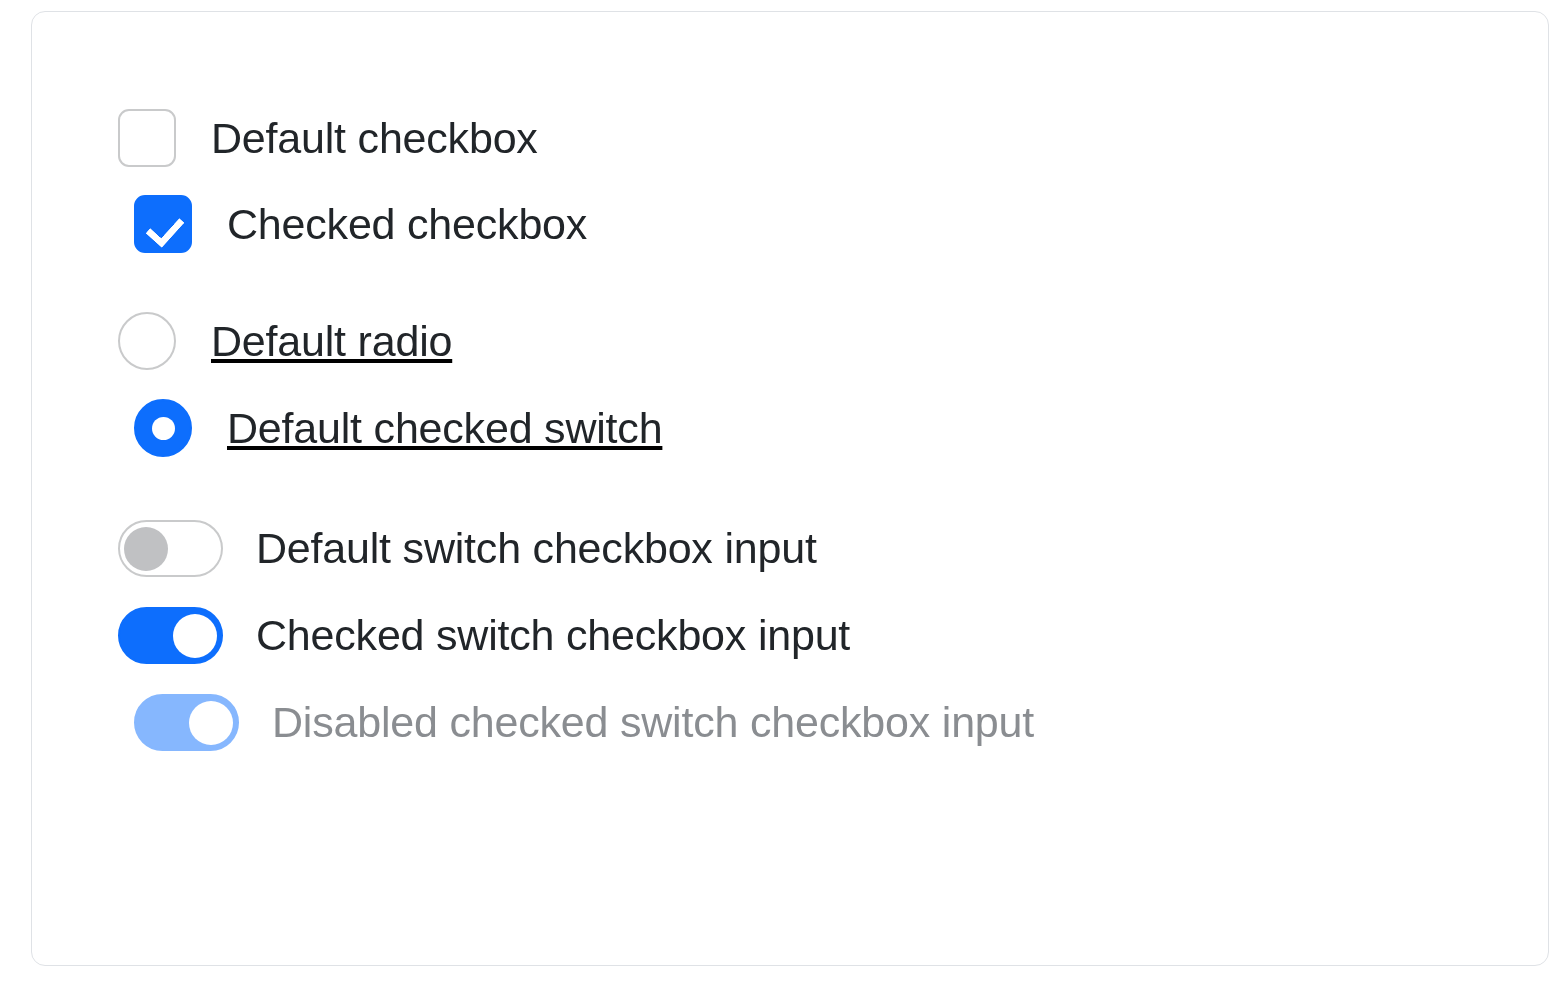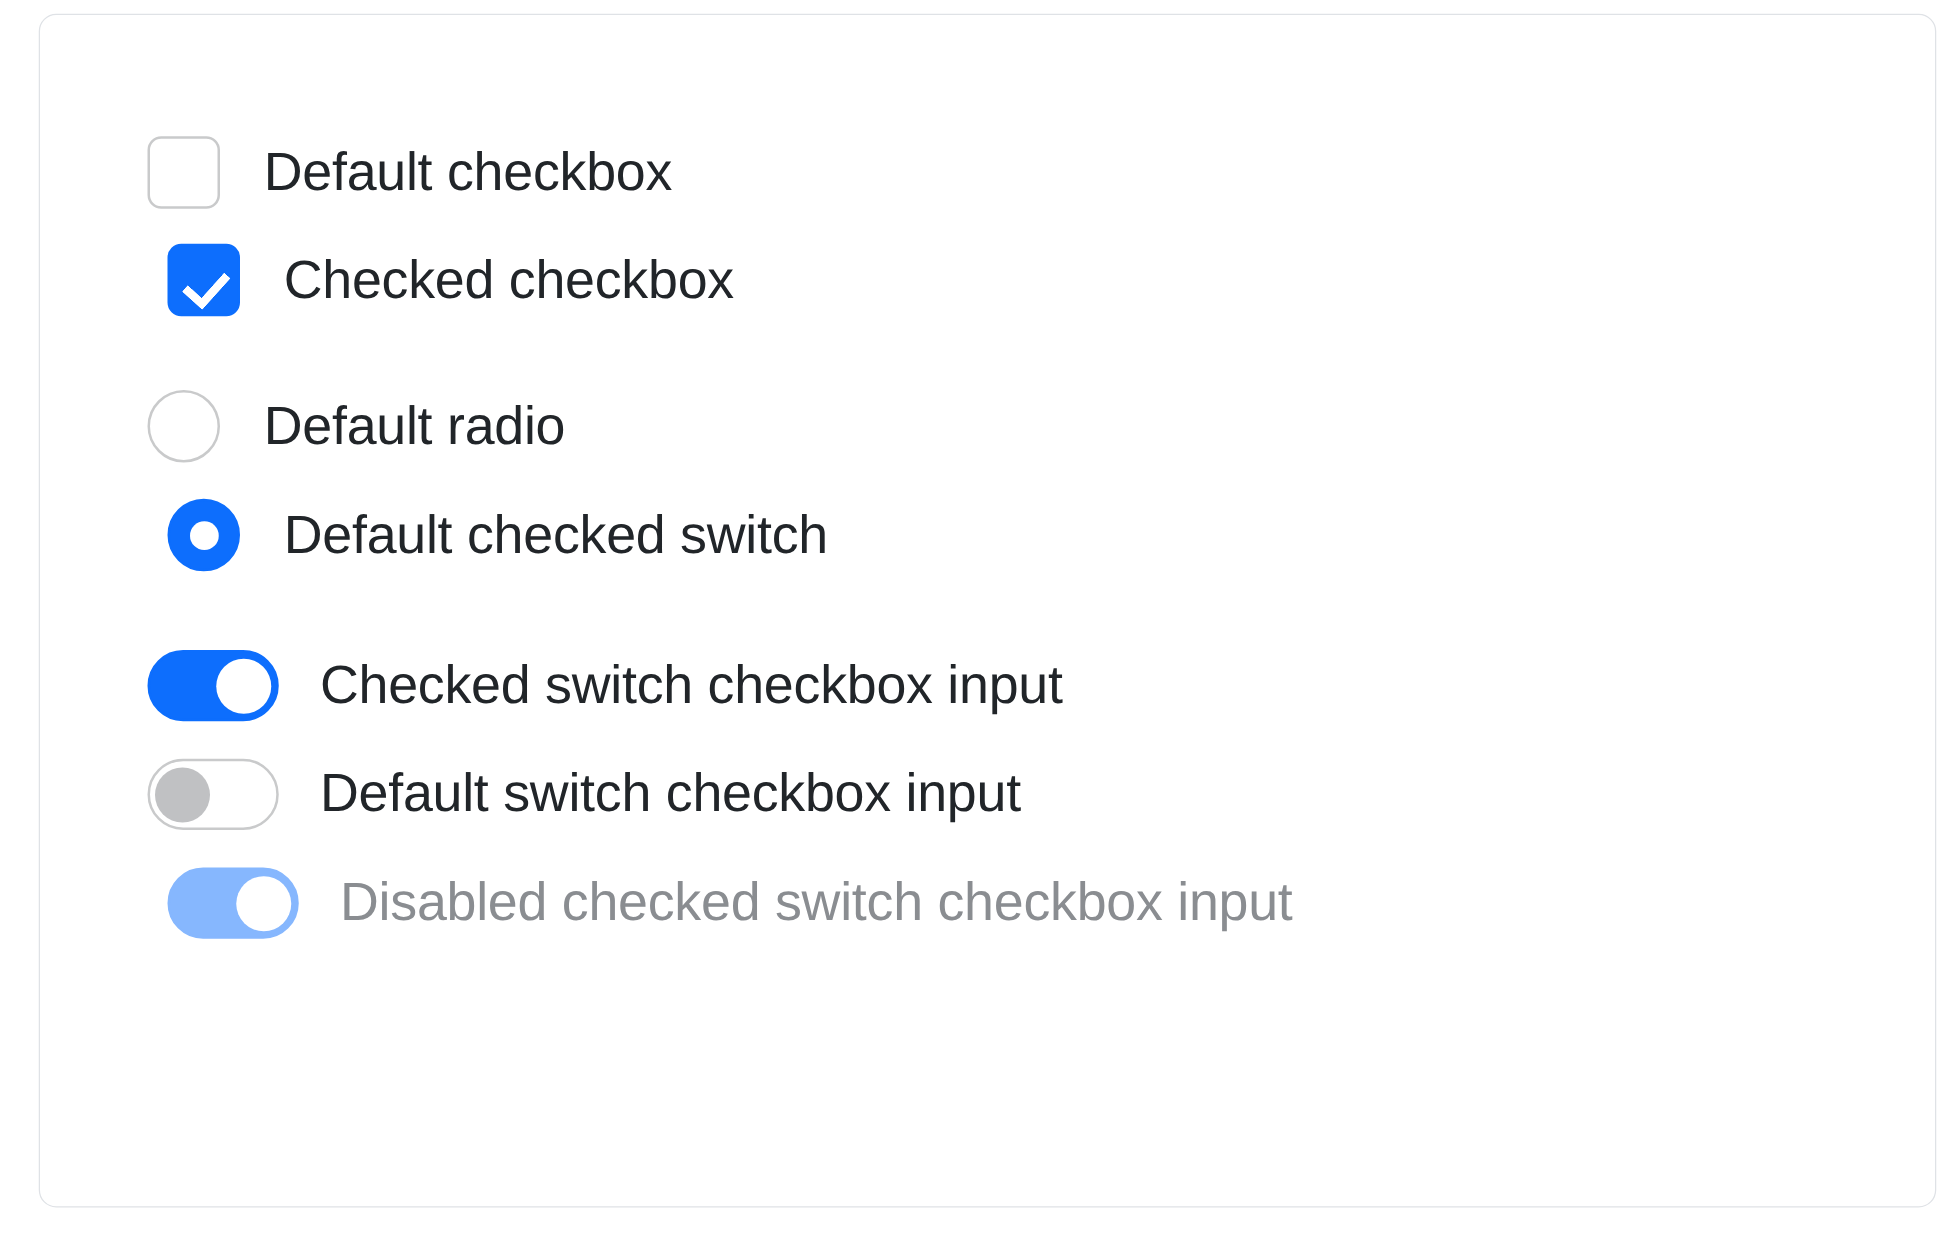--- a/index.html
+++ b/index.html
@@ -83,21 +83,21 @@
     top: 14px;
     width: 15px;
     height: 27px;
     border: solid #ffffff;
     border-width: 0 7px 7px 0;
     border-radius: 1px;
     transform: rotate(42deg);
   }
 
   
-  .rd-group .form-check { margin-bottom: 29px; }
+  .rd-group .form-check { margin-bottom: 29px; text-decoration: underline; }
   .rd-group .form-check:last-child { margin-bottom: 0; }
 
   .radio {
     width: 58px;
     height: 58px;
     box-sizing: border-box;
     border: 2.5px solid #c9cacb;
     border-radius: 50%;
     background: #ffffff;
     flex: 0 0 auto;
@@ -200,33 +200,33 @@
         <span class="form-check-label">Default checked switch</span>
       </div>
 
     </div>
 
     <div style="height:48px"></div>
 
     <div class="group switches sw-group">
 
       <div class="form-check">
+        <span class="switch">
+          <span class="knob"></span>
+        </span>
+        <span class="form-check-label">Default switch checkbox input</span>
+      </div>
+
+      <div class="form-check">
         <span class="switch checked">
           <span class="knob"></span>
         </span>
         <span class="form-check-label">Checked switch checkbox input</span>
       </div>
 
-      <div class="form-check">
-        <span class="switch">
-          <span class="knob"></span>
-        </span>
-        <span class="form-check-label">Default switch checkbox input</span>
-      </div>
-
 
       <div class="form-check">
         <span class="switch disabled checked">
           <span class="knob"></span>
         </span>
         <span class="form-check-label disabled">Disabled checked switch checkbox input</span>
       </div>
 
     </div>
 

